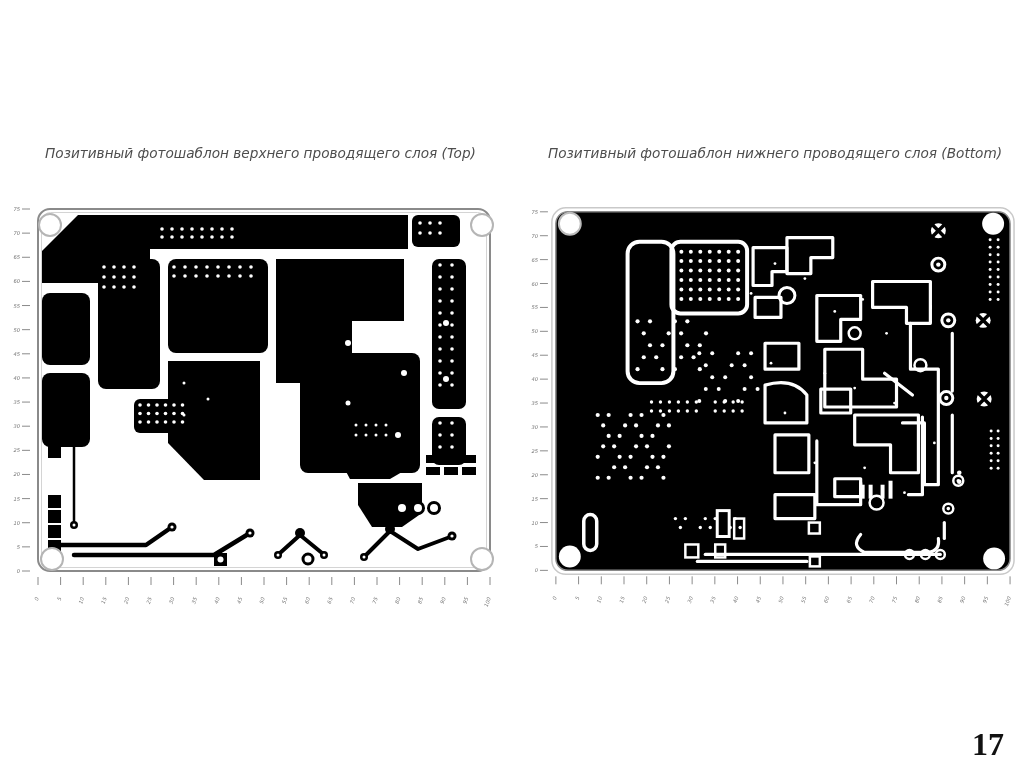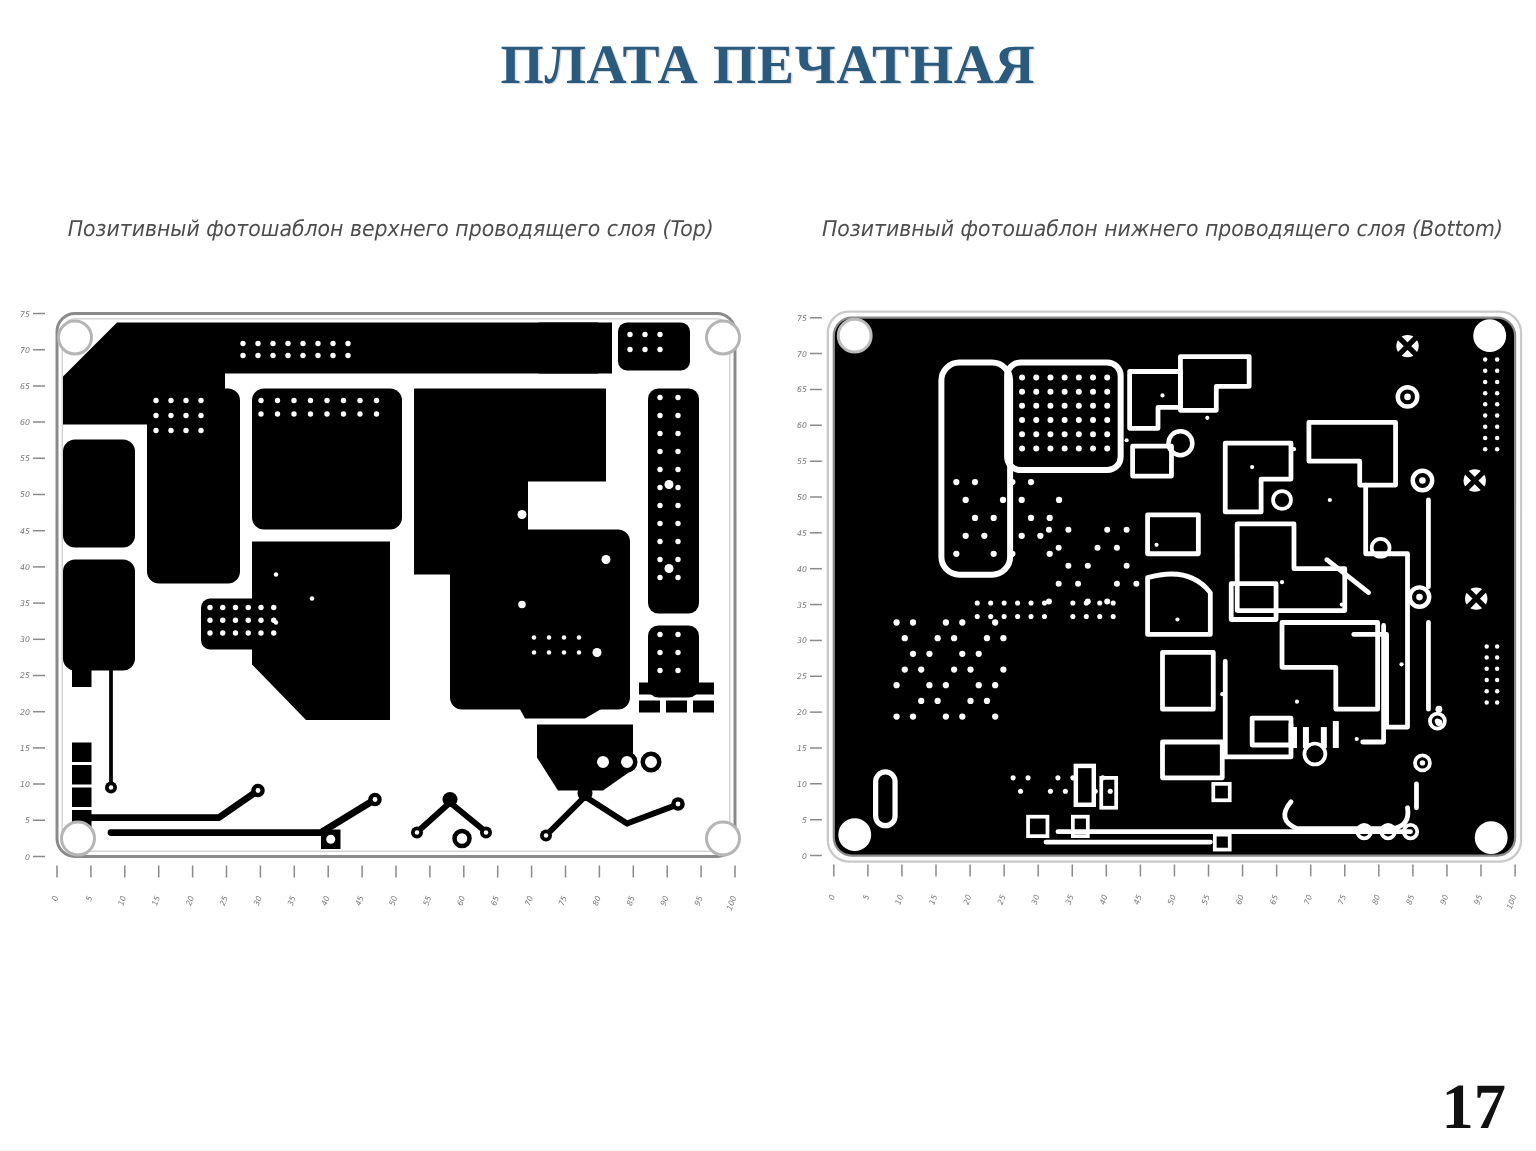--- a/index.html
+++ b/index.html
@@ -18,33 +18,32 @@
   .figure.left{left:8px;width:505px;}
   .figure.right{left:526px;width:498px;}
   .caption{
     width:100%;text-align:center;font-family:"DejaVu Sans",sans-serif;
     font-style:italic;font-size:14.5px;color:#4d4d4d;line-height:26px;
     transform:scaleX(.94);transform-origin:center;white-space:nowrap;
   }
   .figure svg{display:block;margin-top:37px;}
   .page-number{
     position:absolute;right:20px;bottom:4px;
-    font-family:"Liberation Serif",serif;font-weight:bold;font-size:43px;color:#111;text-align:right;
+    font-family:"Liberation Serif",serif;font-weight:bold;font-size:32px;color:#111;text-align:right;
   }
   .ruler line{stroke:#8a8a8a;stroke-width:1;}
   .ruler text{fill:#777;font-size:5.2px;font-style:italic;font-family:"DejaVu Sans",sans-serif;}
   .trace{stroke:#000;fill:none;stroke-linecap:round;stroke-linejoin:round;}
   .wtrace{stroke:#fff;fill:none;stroke-linecap:round;stroke-linejoin:round;stroke-width:3.2;}
 </style>
 </head>
 <body>
 
 <div class="slide">
 
-  <div class="title" style="color: rgb(43, 90, 127);">ПЛАТА ПЕЧАТНАЯ</div>
 
   <div class="figure right">
     <div class="caption">Позитивный фотошаблон нижнего проводящего слоя (Bottom)</div>
     <svg width="498" height="420" viewBox="0 0 500 420">
       <g>
         <rect x="26" y="4" width="464" height="368" rx="14" fill="none" stroke="#c9c9c9" stroke-width="1.5"></rect>
         <rect x="30" y="8" width="456" height="360" rx="12" fill="#000" stroke="#8a8a8a" stroke-width="1.5"></rect>
       </g>
       <g fill="#fff">
         <circle cx="44" cy="20" r="11" stroke="#bbbbbb" stroke-width="2"></circle>

